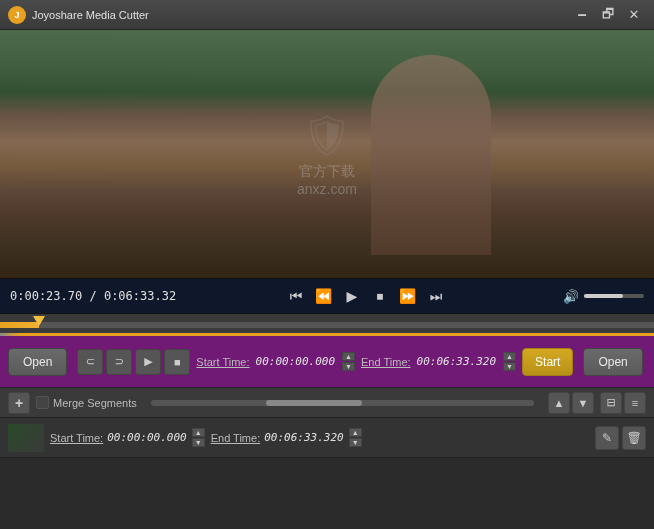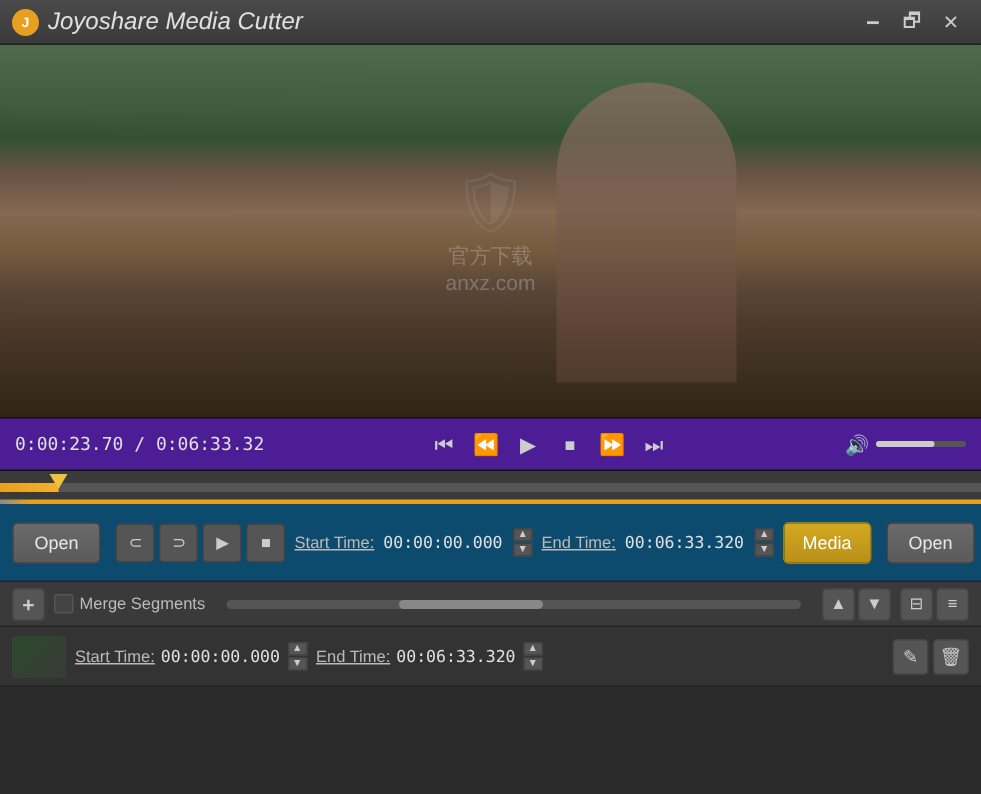--- a/index.html
+++ b/index.html
@@ -31,23 +31,22 @@
       display: flex;
       align-items: center;
       justify-content: center;
       font-size: 9px;
       color: white;
       font-weight: bold;
       flex-shrink: 0;
     }
     .title-bar-text {
       flex: 1;
-      font-size: 16px;
+      font-size: 11px;
       color: #e0e0e0;
-      font-style: italic;
     }
     .title-bar-controls {
       display: flex;
       gap: 2px;
     }
     .title-btn {
       width: 24px;
       height: 20px;
       background: transparent;
       border: none;
@@ -124,21 +123,21 @@
     }
     .watermark-shield {
       font-size: 40px;
       opacity: 0.3;
       display: block;
       margin-bottom: 4px;
     }
 
     
     .controls-bar {
-      background: #4c1d95;
+      background: #0f172a;
       height: 36px;
       display: flex;
       align-items: center;
       padding: 0 10px;
       gap: 8px;
       border-top: 1px solid #111;
       border-bottom: 1px solid #111;
     }
     .time-display {
       color: #e0e0e0;
@@ -219,21 +218,21 @@
     .timeline-yellow-bar {
       position: absolute;
       bottom: 0;
       left: 0; right: 0;
       height: 3px;
       background: linear-gradient(to right, #8a8a8a 0%, #e8a020 3%, #e8a020 100%);
     }
 
     
     .main-controls {
-      background: #0c4a6e;
+      background: #701a75;
       height: 52px;
       display: flex;
       align-items: center;
       padding: 0 8px;
       gap: 6px;
       border-bottom: 1px solid #222;
     }
     .open-btn {
       background: linear-gradient(to bottom, #6a6a6a, #5a5a5a);
       border: 1px solid #444;
@@ -255,20 +254,21 @@
       font-weight: 500;
       margin-left: 4px;
     }
 
     .time-label { color: #bbb; font-size: 11px; flex-shrink: 0; text-decoration: underline; }
     .time-value {
       color: #e0e0e0;
       font-size: 11px;
       font-family: monospace;
       flex-shrink: 0;
+      font-style: italic;
     }
     .time-stepper {
       display: flex;
       flex-direction: column;
       gap: 1px;
       margin-left: 1px;
     }
     .step-btn {
       background: #555;
       border: 1px solid #444;
@@ -512,21 +512,21 @@
     <button class="step-btn">▼</button>
   </div>
 
   <span class="time-label">End Time:</span>
   <span class="time-value">00:06:33.320</span>
   <div class="time-stepper">
     <button class="step-btn">▲</button>
     <button class="step-btn">▼</button>
   </div>
 
-  <button class="format-btn">Media</button>
+  <button class="format-btn">Start</button>
   <button class="start-btn">Open</button>
 </div>
 
 <div class="segments-bar">
   <button class="add-btn">+</button>
   <div class="merge-checkbox">
     <div class="checkbox-box"></div>
     <span class="merge-label">Merge Segments</span>
   </div>
   <div class="scroll-bar-mid">

